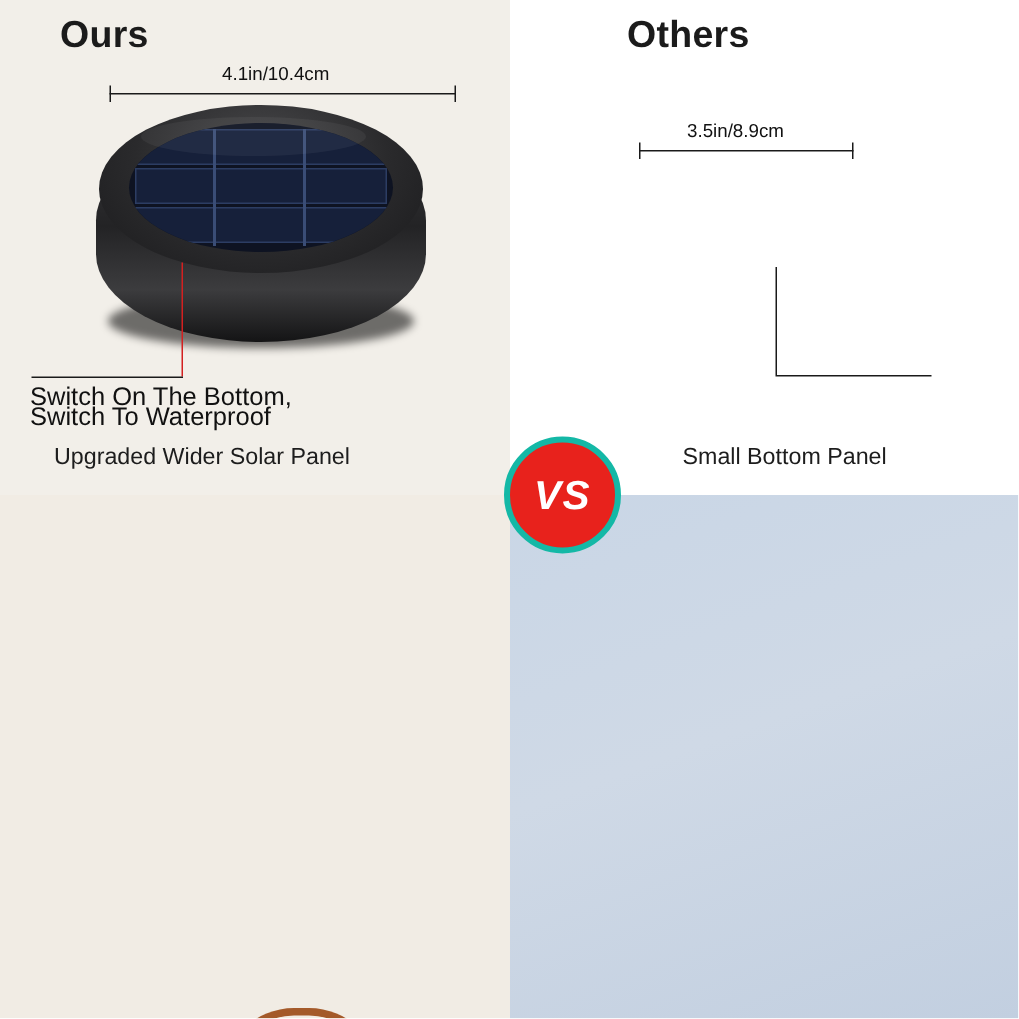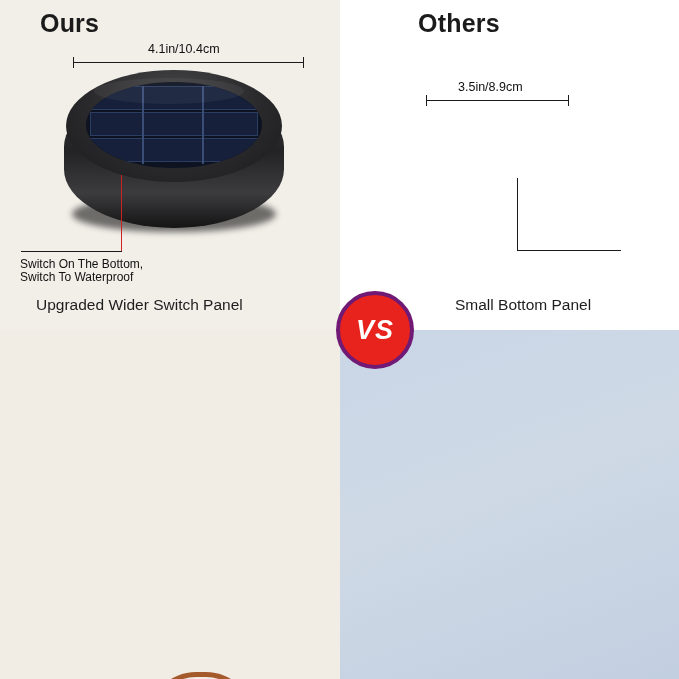--- a/index.html
+++ b/index.html
@@ -57,21 +57,21 @@
     font-size: 15.5px;
     color: #1d1d1d;
     white-space: nowrap;
   }
   #cap-tl { left: 36px; top: 296px; }
   #cap-tr { left: 455px; top: 296px; }
 
   
   .note {
     position: absolute;
-    font-size: 12px;
+    font-size: 17px;
     line-height: 13px;
     color: #111;
     white-space: nowrap;
   }
   #note-left { left: 20px; top: 258px; }
 
   
   .meas {
     position: absolute;
     font-size: 12.5px;
@@ -105,21 +105,21 @@
 
   
   #vs-badge {
     position: absolute;
     left: 336px;
     top: 291px;
     width: 78px;
     height: 78px;
     border-radius: 50%;
     background: #e8221c;
-    border: 4px solid #701a75;
+    border: 4px solid #14b8a6;
     box-sizing: border-box;
     display: flex;
     align-items: center;
     justify-content: center;
   }
   #vs-badge span {
     color: #ffffff;
     font-size: 27px;
     font-weight: bold;
     font-style: italic;
@@ -209,21 +209,21 @@
     <div class="meas" style="left:148px; top:42px;">4.1in/10.4cm</div>
 
     <div class="leader leader-red" style="left:121px; top:175px; width:1px; height:76px;"></div>
     <div class="leader" style="left:21px; top:251px; width:101px; height:1px;"></div>
 
     <div class="note" id="note-left">
       <div>Switch On The Bottom,</div>
       <div>Switch To Waterproof</div>
     </div>
 
-    <div class="caption" id="cap-tl">Upgraded Wider Switch Panel</div>
+    <div class="caption" id="cap-tl">Upgraded Wider Solar Panel</div>
   </div>
 
   <div class="quad" id="q-tr">
 
     <div class="hrule" style="left:86px; top:100px; width:143px;"></div>
     <div class="meas" style="left:118px; top:80px;">3.5in/8.9cm</div>
 
     <div class="leader" style="left:177px; top:178px; width:1px; height:72px;"></div>
     <div class="leader" style="left:177px; top:250px; width:104px; height:1px;"></div>
 

